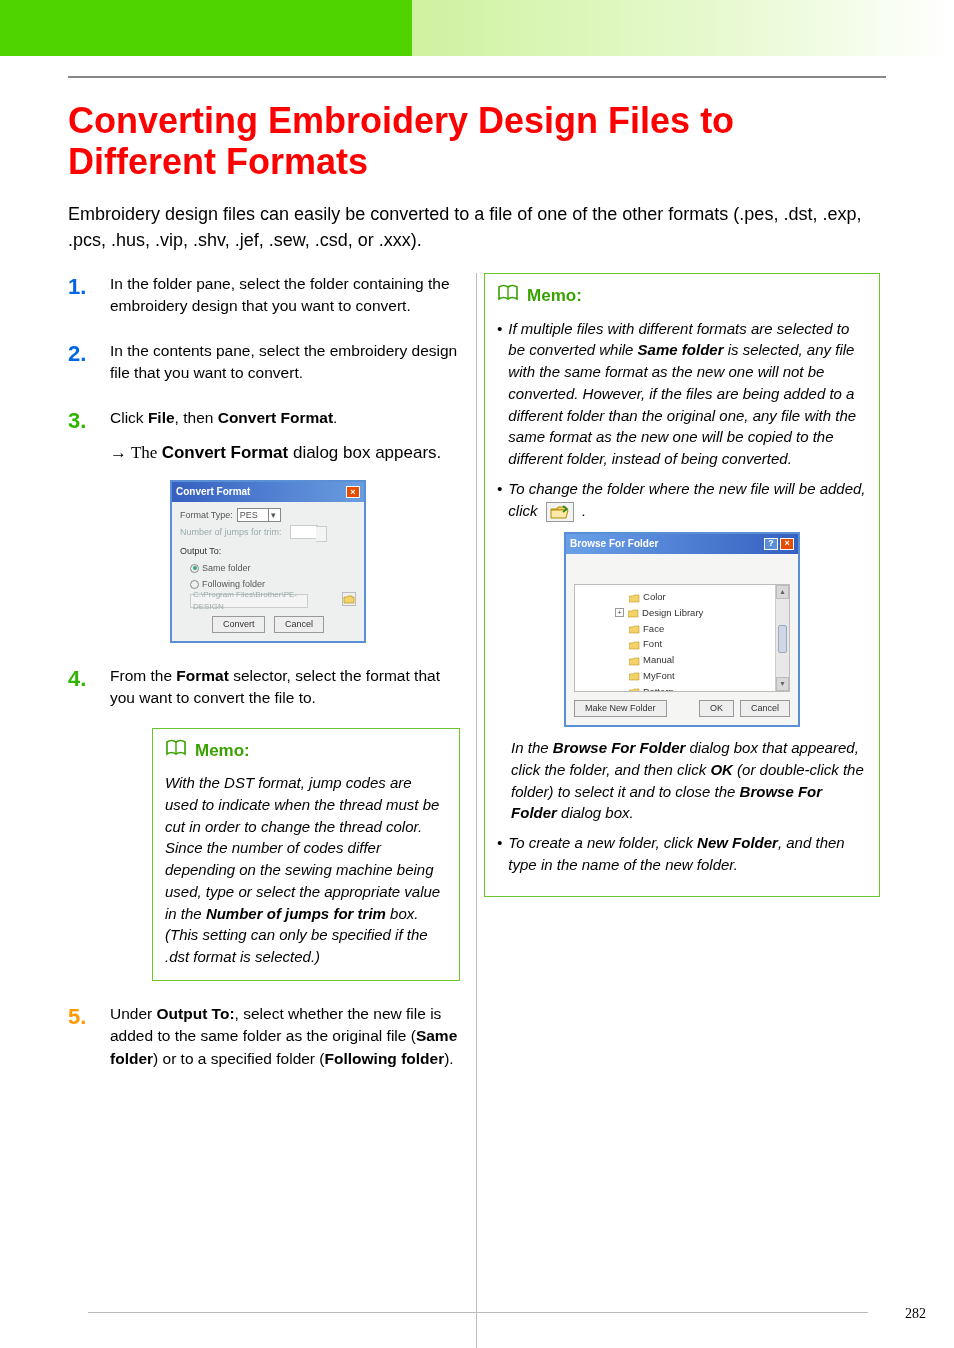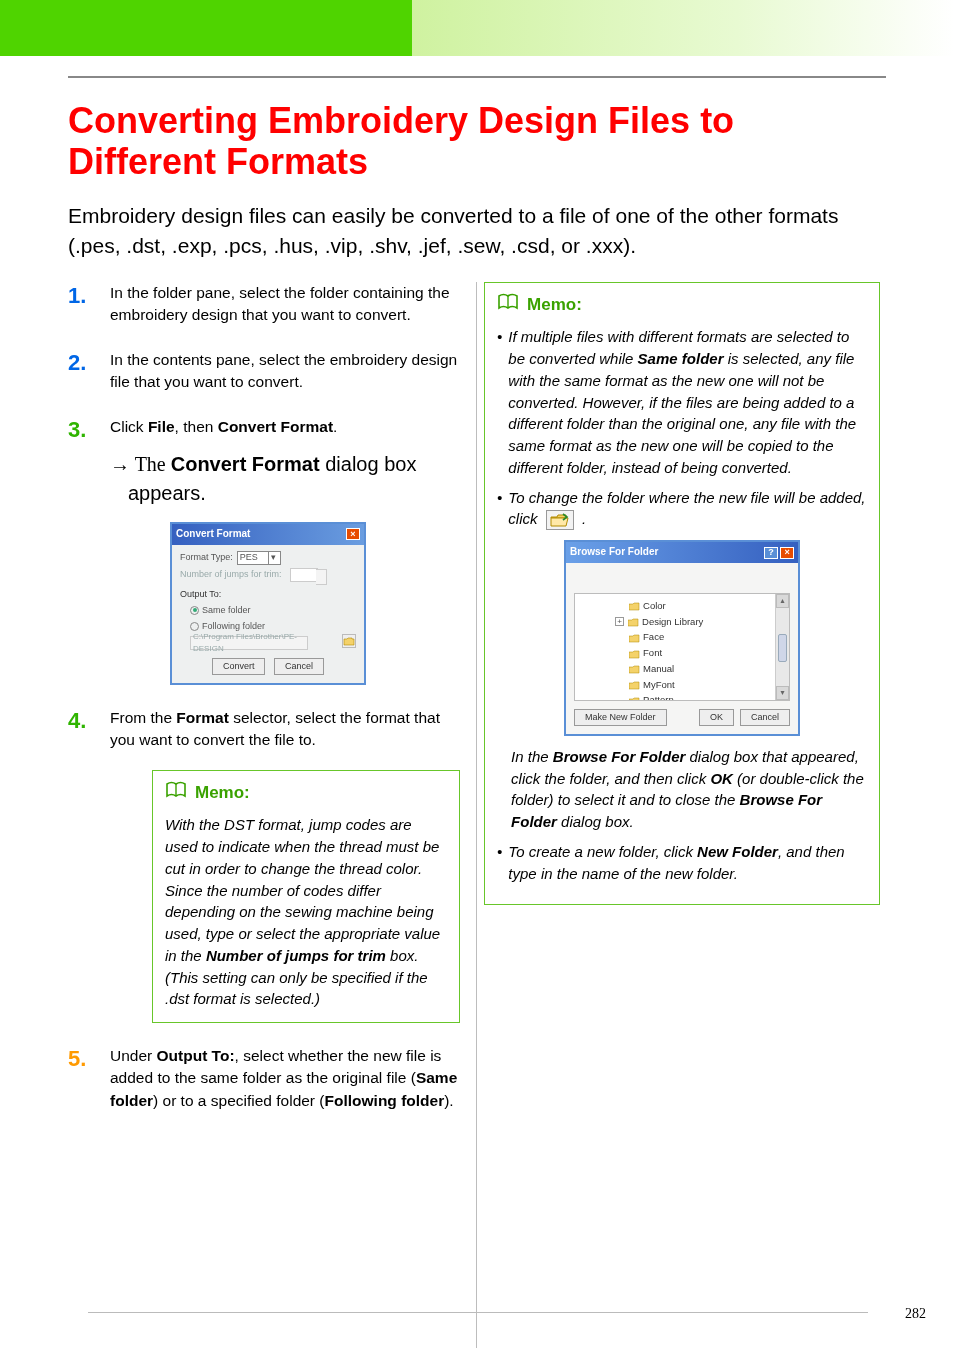--- a/index.html
+++ b/index.html
@@ -47,21 +47,21 @@
     margin: 15px 68px;
   }
   .page-title {
     color: #ff0000;
     font-size: 36px;
     font-weight: bold;
     line-height: 1.15;
     margin-bottom: 18px;
   }
   .intro {
-    font-size: 21px;
+    font-size: 18px;
     line-height: 1.45;
     margin-bottom: 20px;
   }
   .two-col {
     display: flex;
     gap: 14px;
   }
   .col {
     width: 50%;
     position: relative;
@@ -91,21 +91,21 @@
   }
   .n1 { color: #0066e6; }
   .n2 { color: #0066e6; }
   .n3 { color: #2fb400; }
   .n4 { color: #2fb400; }
   .n5 { color: #ff9a00; }
   .arrow-line {
     margin-top: 12px;
     padding-left: 18px;
     text-indent: -18px;
-    font-size: 20px;
+    font-size: 17px;
   }
   .arrow-line .arr { font-family: "Times New Roman", serif; }
   .dialog-cf {
     margin: 14px auto 0 60px;
     width: 196px;
     border: 2px solid #5a8fd6;
     position: relative;
     font-size: 9px;
     font-family: Tahoma, sans-serif;
     background: #eef0f0;

